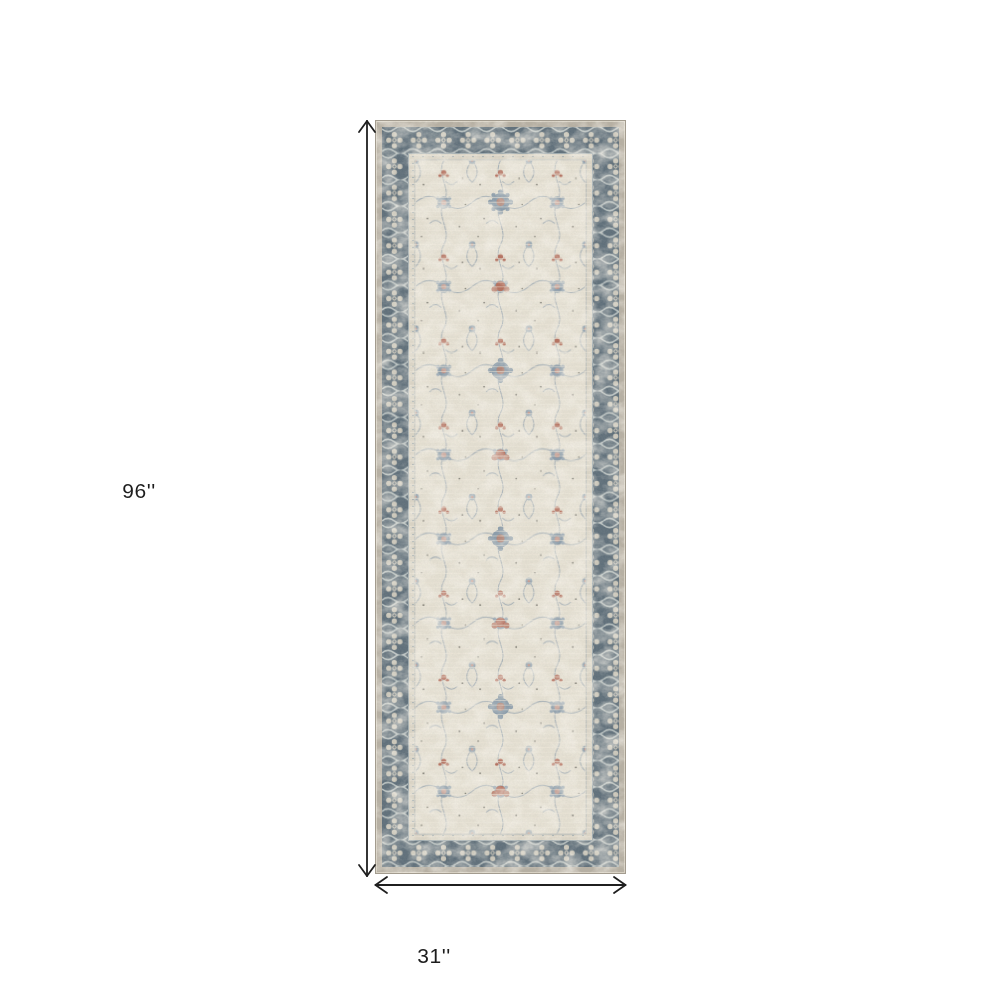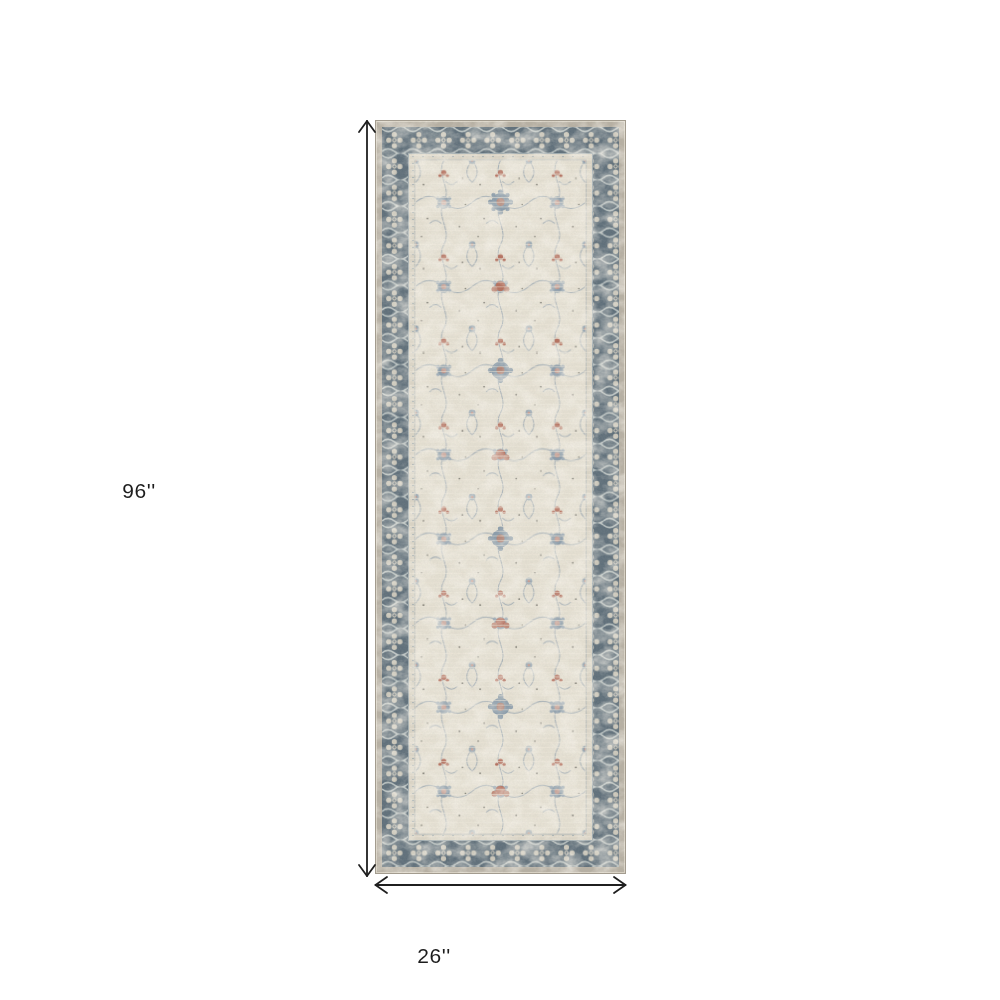--- a/index.html
+++ b/index.html
@@ -223,15 +223,15 @@
     </g>
     <g class="dim">
       <line x1="375.5" y1="885" x2="625.5" y2="885"></line>
       <polyline points="387,877 375.5,885 387,893"></polyline>
       <polyline points="614,877 625.5,885 614,893"></polyline>
     </g>
   </svg>
 
   <div class="dim-label label-height">96''</div>
 
-  <div class="dim-label label-width">26''</div>
+  <div class="dim-label label-width">31''</div>
 
 </div>
 
 </body></html>

